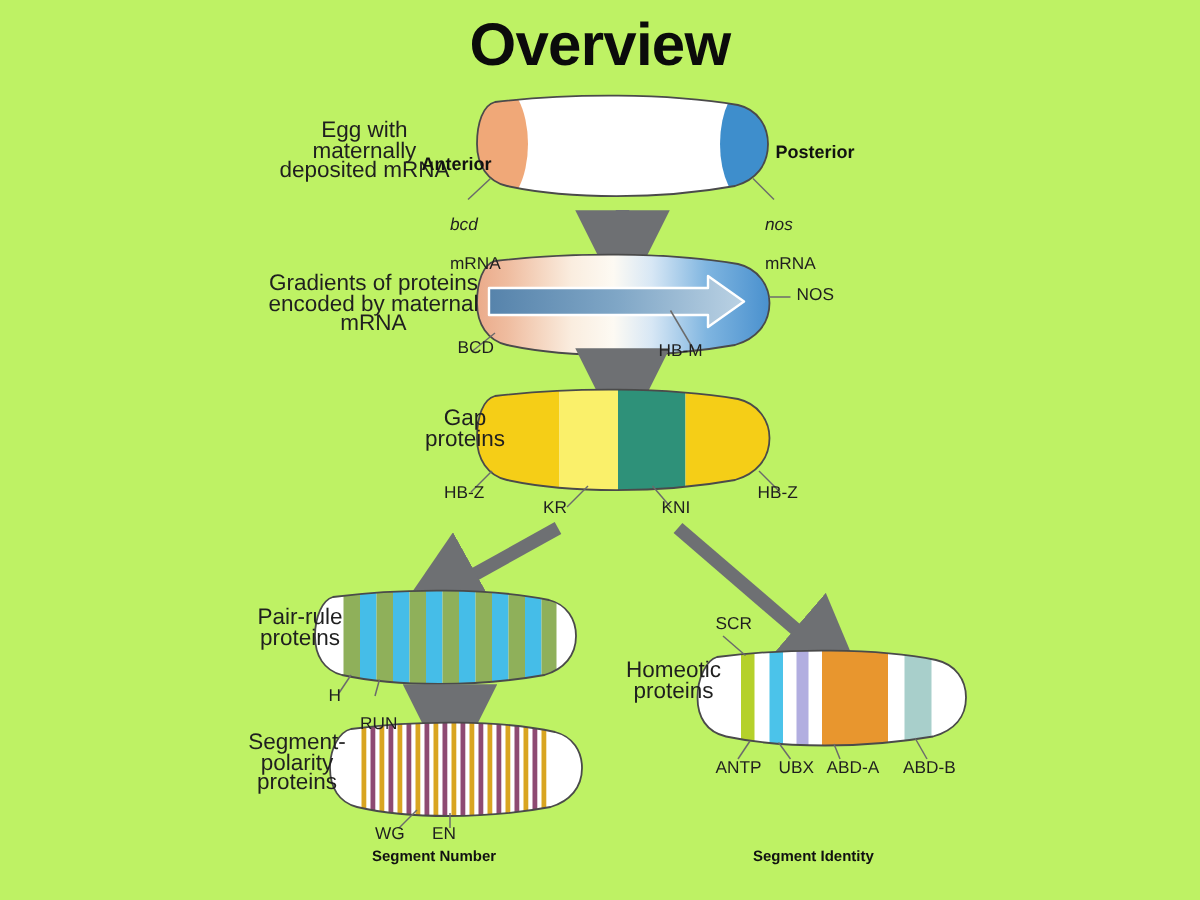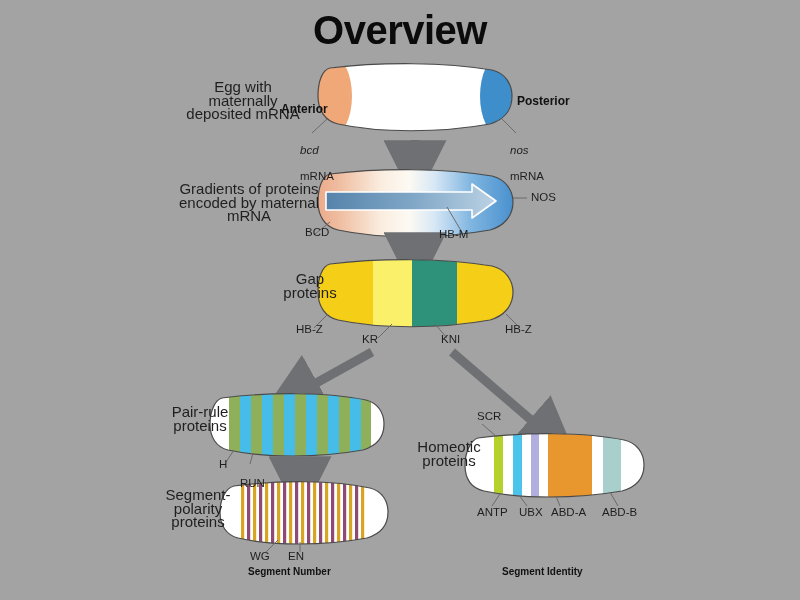--- a/index.html
+++ b/index.html
@@ -4,21 +4,21 @@
 <style>
   html, body {
     margin: 0;
     padding: 0;
     background: #ffffff;
   }
   #page {
     position: relative;
     width: 800px;
     height: 600px;
-    background: #a3a3a3;
+    background: #bef264;
     font-family: "Liberation Sans", sans-serif;
     color: #1a1a1a;
     overflow: hidden;
   }
   #title {
     position: absolute;
     top: 8px;
     left: 0;
     width: 800px;
     text-align: center;

